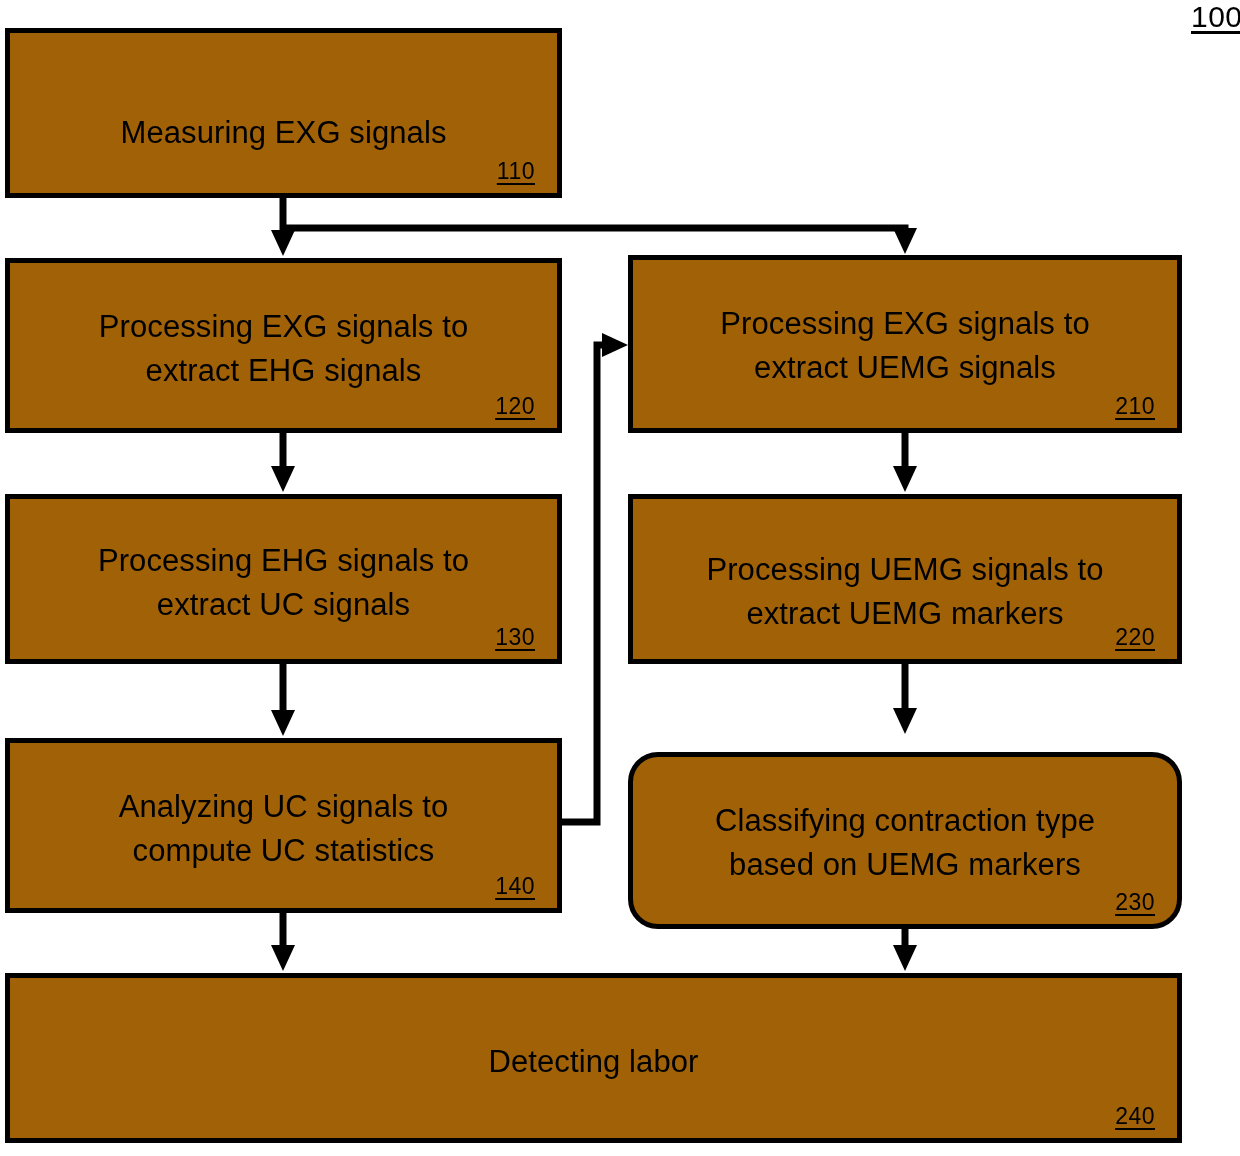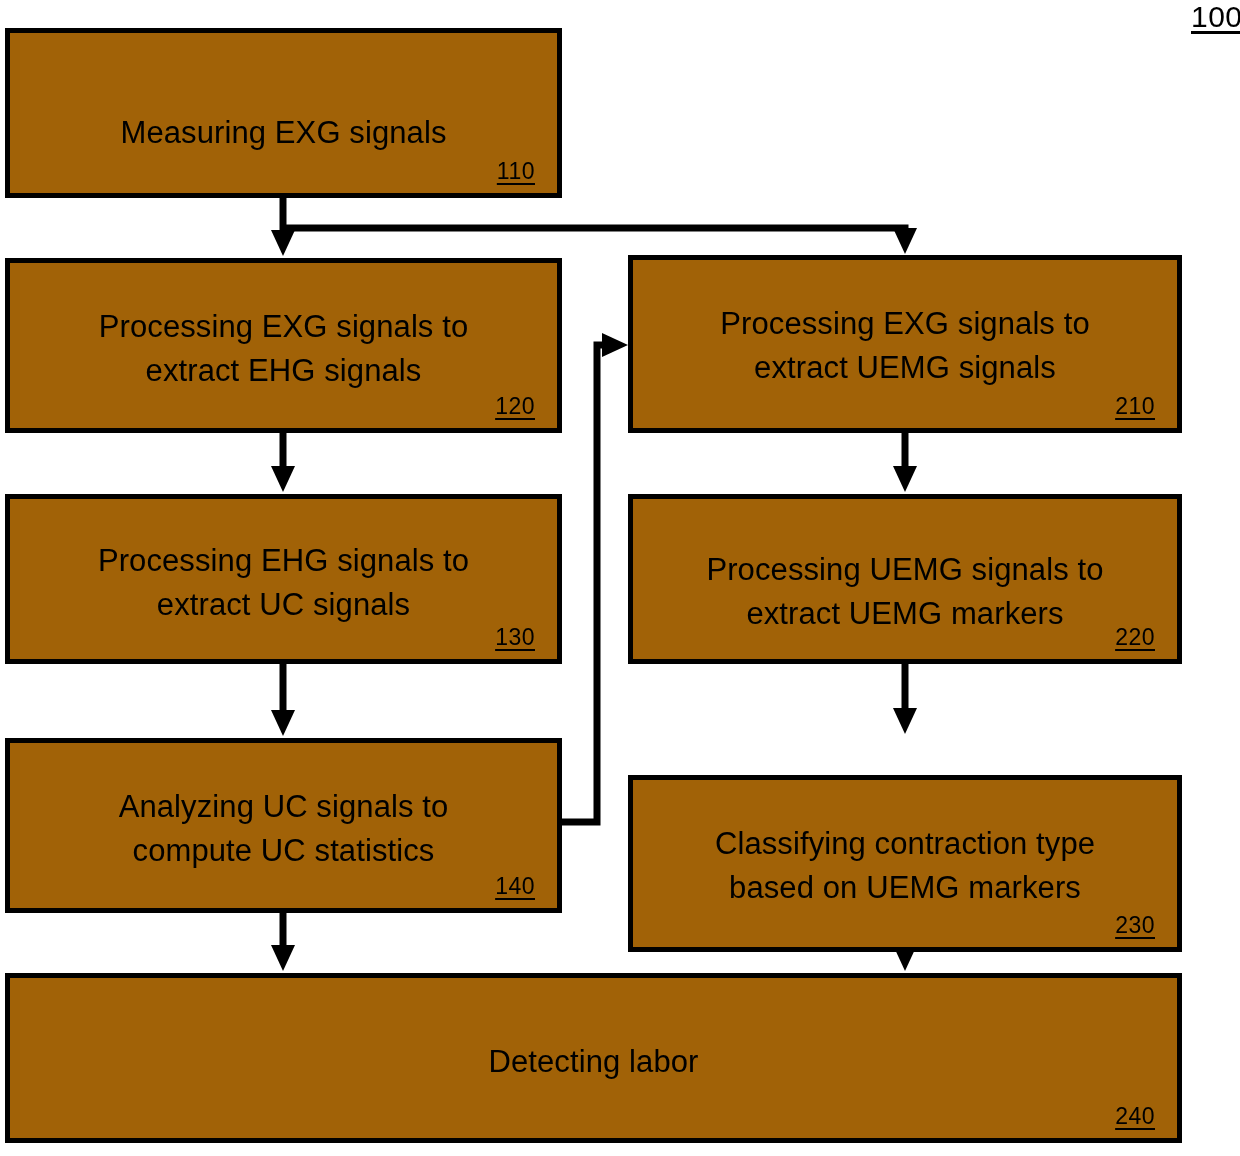--- a/index.html
+++ b/index.html
@@ -150,21 +150,21 @@
 extract UEMG signals</div>
     <div class="node-num">210</div>
   </div>
 
   <div class="node" style="left:628px; top:494px; width:554px; height:170px;">
     <div class="node-text" style="top:49px;">Processing UEMG signals to
 extract UEMG markers</div>
     <div class="node-num">220</div>
   </div>
 
-  <div class="node" style="left:628px; top:775px; width:554px; height:177px;">
+  <div class="node" style="left:628px; top:752px; width:554px; height:177px;border-radius:30px;">
     <div class="node-text" style="top:42px;">Classifying contraction type
 based on UEMG markers</div>
     <div class="node-num">230</div>
   </div>
 
   <div class="node" style="left:5px; top:973px; width:1177px; height:170px;">
     <div class="node-text" style="top:62px;">Detecting labor</div>
     <div class="node-num">240</div>
   </div>
 

